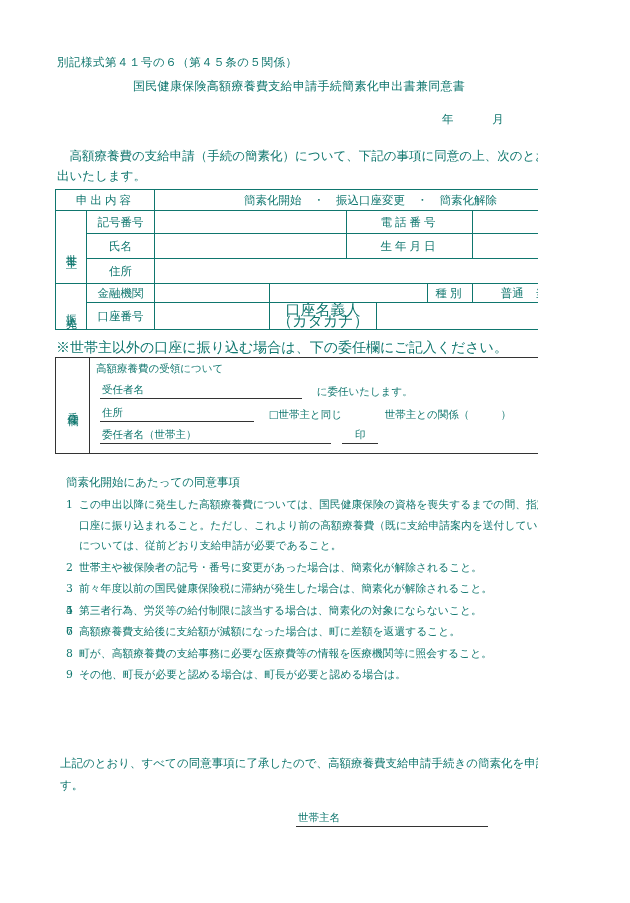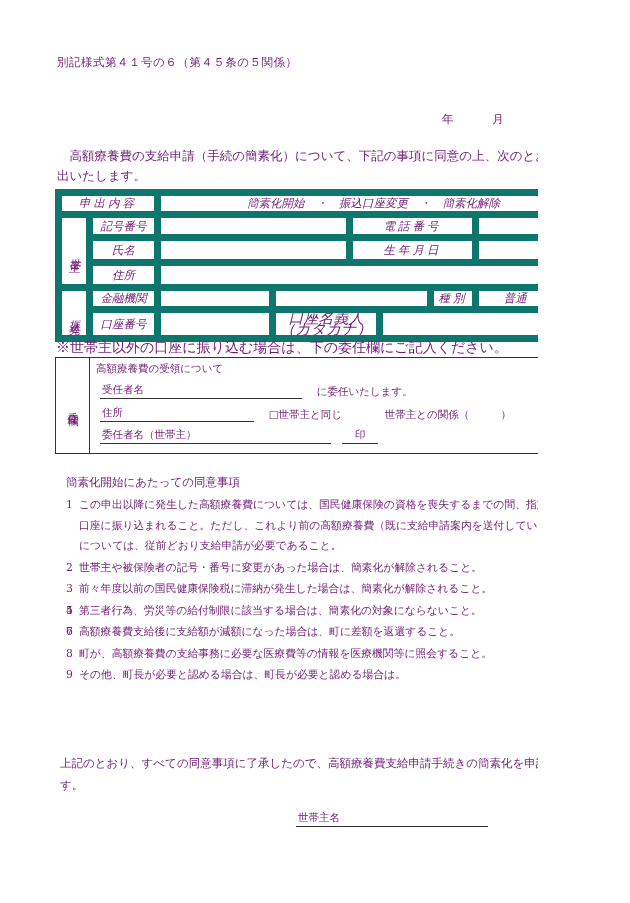--- a/index.html
+++ b/index.html
@@ -1,29 +1,29 @@
 <!DOCTYPE html>
 <html lang="ja"><head>
 <meta charset="utf-8">
 <style>
   html,body{margin:0;padding:0;background:#ffffff;}
   .page{
     position:relative;width:538px;height:903px;background:#fff;
     font-family:"DejaVu Serif","Liberation Serif",serif;
-    color:#701a75;overflow:hidden;
+    color:#0f766e;overflow:hidden;
   }
   .abs{position:absolute;}
   
   .form-id{left:57px;top:55px;font-size:11.5px;letter-spacing:.5px;}
   .doc-title{left:133px;top:78px;font-size:12px;letter-spacing:.3px;}
   .date-line{left:442px;top:112px;width:112px;display:flex;justify-content:space-between;font-size:11.5px;}
   .intro{left:57px;top:146px;width:524px;font-size:12.5px;line-height:20px;text-indent:1em;}
   
   .main-table{position:absolute;left:55px;top:189px;width:531px;border-collapse:collapse;table-layout:fixed;}
-  .main-table td{border:7px solid #0f766e;padding:0 3px;font-size:11.5px;vertical-align:middle;overflow:hidden;font-style:italic;}
+  .main-table td{border:1px solid #0f766e;padding:0 3px;font-size:11.5px;vertical-align:middle;overflow:hidden;}
   .main-table td.c{text-align:center;padding:0 1px;}
   .main-table td.sp{letter-spacing:3px;}
   .vert{writing-mode:vertical-rl;text-orientation:upright;font-size:11px;line-height:1;letter-spacing:2px;display:inline-block;}
   .boxcell{padding:0 !important;}
   .acct-boxes{display:flex;height:100%;}
   .acct-boxes span{flex:1 1 0;border-right:1px solid #333;}
   .acct-boxes span:last-child{border-right:none;}
   .holder-cell div{font-size:15px;line-height:11px;text-align:center;}
   
   .note{left:56px;top:339px;font-size:14px;}
@@ -51,20 +51,21 @@
   .closing{left:60px;top:752px;width:512px;font-size:11.5px;line-height:22px;}
   .signature{left:296px;top:811px;font-size:10.5px;}
   .ul-signature{width:190px;}
 </style>
 </head>
 <body>
 
 <div class="page">
 
   <div class="abs form-id">別記様式第４１号の６（第４５条の５関係）</div>
+  <div class="abs doc-title">国民健康保険高額療養費支給申請手続簡素化申出書兼同意書</div>
 
   <div class="abs date-line">
     <span>年</span>
     <span>月</span>
     <span>日</span>
   </div>
 
   <div class="abs intro">高額療養費の支給申請（手続の簡素化）について、下記の事項に同意の上、次のとおり申出いたします。</div>
 
   <table class="main-table">

